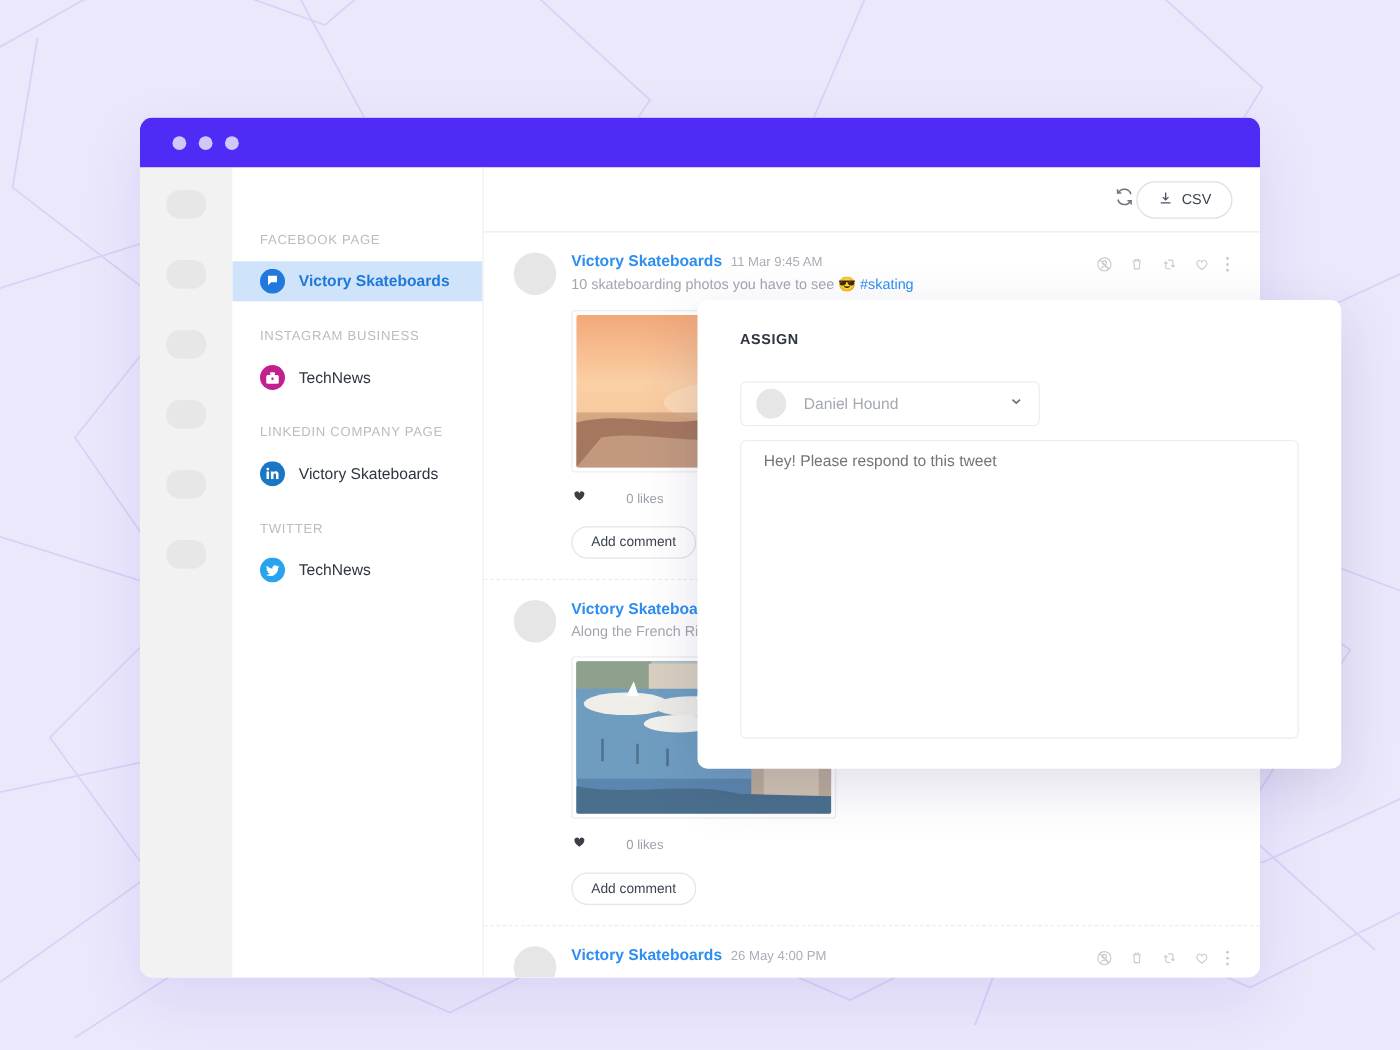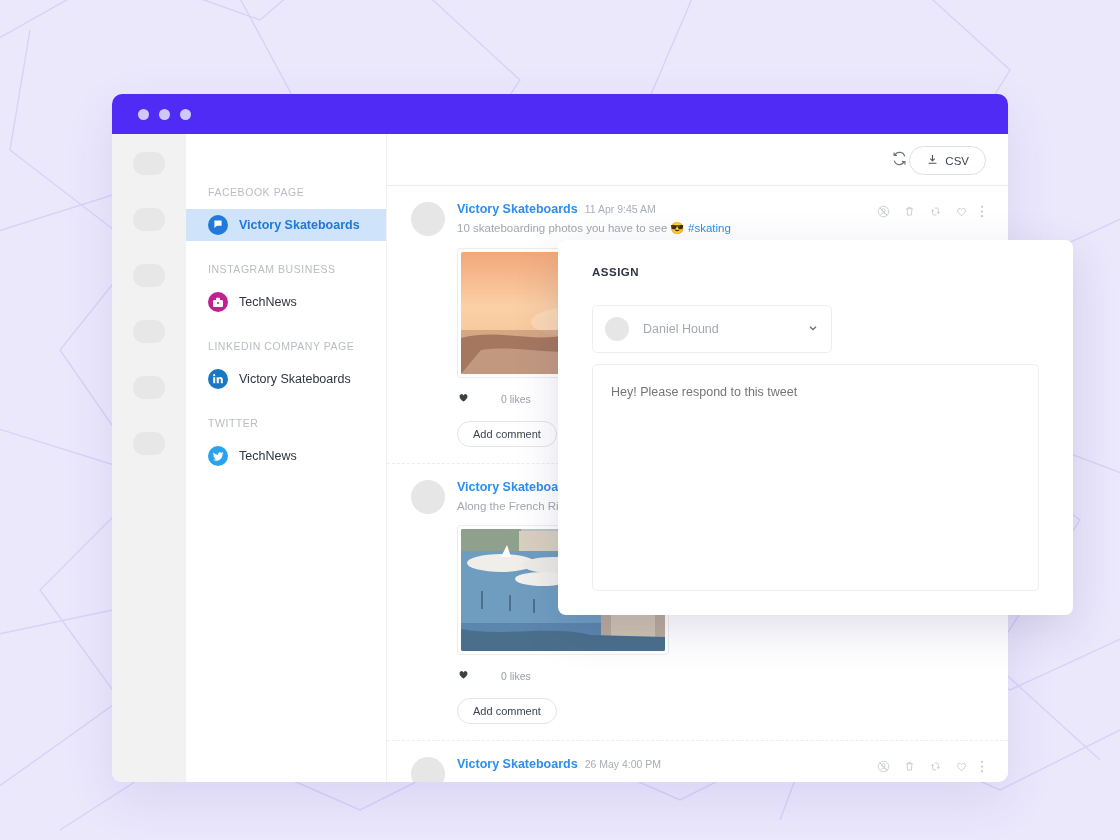--- a/index.html
+++ b/index.html
@@ -98,28 +98,28 @@
 
   
   #modal {
     position: absolute; left: 558px; top: 240px; width: 515px; height: 375px;
     background: #fff; border-radius: 8px;
     box-shadow: 0 14px 44px rgba(60,50,120,.16); padding: 26px 34px 24px;
     display: flex; flex-direction: column;
   }
   #modal-title { font-size: 11.5px; font-weight: bold; color: #2f3542; letter-spacing: .5px; }
   #assignee {
-    margin-top: 27px; width: 240px; height: 48px; border: 1px solid #eceef1;
+    margin-top: 27px; width: 240px; height: 36px; border: 1px solid #eceef1;
     border-radius: 5px; display: flex; align-items: center; padding: 0 12px; gap: 14px;
   }
   #assignee .av { width: 24px; height: 24px; border-radius: 50%; background: #e6e6e6; }
   #assignee .nm { font-size: 12.5px; color: #a4a9b1; flex: 1; }
   #note {
     margin-top: 11px; flex: 1; border: 1px solid #eceef1; border-radius: 5px;
-    padding: 19px 18px; font-size: 12.5px; color: #b6bac1; background: #fff;
+    padding: 8px 18px; font-size: 12.5px; color: #b6bac1; background: #fff;
     resize: none; font-family: "Liberation Sans", sans-serif; line-height:1.4;
   }
   #modal-actions { margin-top: 24px; display: flex; justify-content: flex-end; gap: 14px; }
   .mbtn { border: none; border-radius: 20px; padding: 11px 26px; font-size: 12.5px;
           font-family: "Liberation Sans", sans-serif; }
   #close-btn { background: #f4f4f5; color: #50565f; }
   #assign-btn { background: #fa5c44; color: #fff; }
 </style>
 </head>
 <body>
@@ -274,21 +274,21 @@
                   <circle cx="2" cy="13" r="1.2"></circle>
               </svg>
             </span>
           </div>
 
           <div class="post-row">
             <div class="avatar"></div>
             <div class="post-main">
               <div class="post-head">
                 <span class="post-author">Victory Skateboards</span>
-                <span class="post-time">11 Apr 9:45 AM</span>
+                <span class="post-time">11 Mar 9:45 AM</span>
               </div>
               <div class="post-text">
                 <span>10 skateboarding photos you have to see 😎 </span><span class="hash">#skating</span>
               </div>
               <div class="post-img">
                 <svg class="ph" viewBox="0 0 204 122" preserveAspectRatio="none">
                   <defs>
                     <linearGradient id="sky1" x1="0" y1="0" x2="0" y2="1">
                       <stop offset="0" stop-color="#f2a878"></stop>
                         <stop offset="0.45" stop-color="#fbd0a6"></stop>

